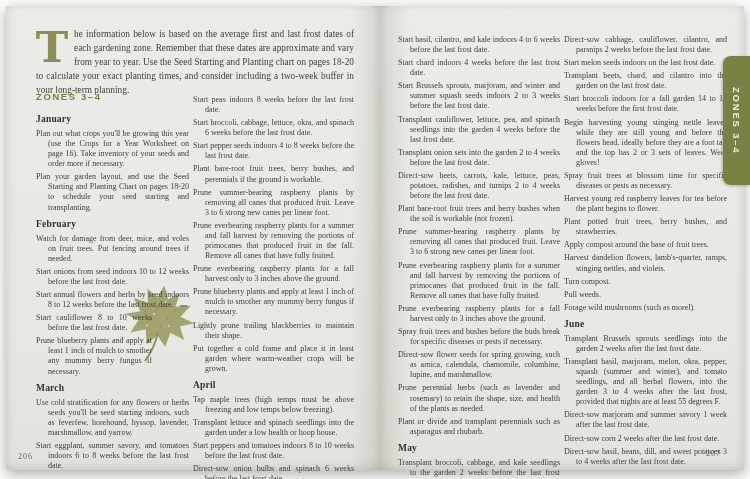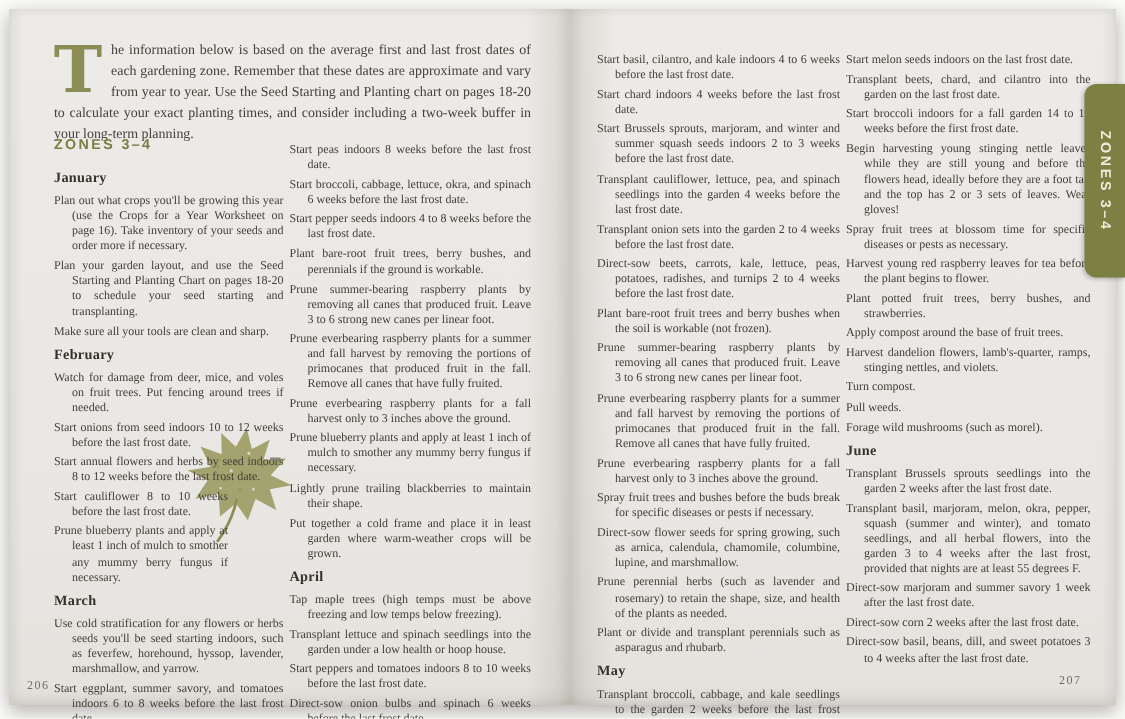--- a/index.html
+++ b/index.html
@@ -92,21 +92,20 @@
 
     <div class="intro">
       <span class="dropcap">T</span><span>he information below is based on the average first and last frost dates of each gardening zone. Remember that these dates are approximate and vary from year to year. Use the Seed Starting and Planting chart on pages 18-20 to calculate your exact planting times, and consider including a two-week buffer in your long-term planning.</span>
     </div>
     <div class="zones-heading">ZONES 3–4</div>
 
     <div class="col col1">
         <div class="month-heading">January</div>
         <div class="cal-item">Plan out what crops you'll be growing this year (use the Crops for a Year Worksheet on page 16). Take inventory of your seeds and order more if necessary.</div>
         <div class="cal-item">Plan your garden layout, and use the Seed Starting and Planting Chart on pages 18-20 to schedule your seed starting and transplanting.</div>
-        <div class="cal-item">Make sure all your tools are clean and sharp.</div>
         <div class="month-heading">February</div>
         <div class="cal-item">Watch for damage from deer, mice, and voles on fruit trees. Put fencing around trees if needed.</div>
         <div class="cal-item">Start onions from seed indoors 10 to 12 weeks before the last frost date.</div>
         <div class="cal-item">Start annual flowers and herbs by seed indoors 8 to 12 weeks before the last frost date.</div>
         <div class="cal-item narrow">Start cauliflower 8 to 10 weeks before the last frost date.</div>
         <div class="cal-item narrow">Prune blueberry plants and apply at least 1 inch of mulch to smother any mummy berry fungus if necessary.</div>
         <div class="month-heading">March</div>
         <div class="cal-item">Use cold stratification for any flowers or herbs seeds you'll be seed starting indoors, such as feverfew, horehound, hyssop, lavender, marshmallow, and yarrow.</div>
         <div class="cal-item">Start eggplant, summer savory, and tomatoes indoors 6 to 8 weeks before the last frost date.</div>
       </div>
@@ -159,20 +158,21 @@
         <div class="cal-item">Prune everbearing raspberry plants for a summer and fall harvest by removing the portions of primocanes that produced fruit in the fall. Remove all canes that have fully fruited.</div>
         <div class="cal-item">Prune everbearing raspberry plants for a fall harvest only to 3 inches above the ground.</div>
         <div class="cal-item">Spray fruit trees and bushes before the buds break for specific diseases or pests if necessary.</div>
         <div class="cal-item">Direct-sow flower seeds for spring growing, such as arnica, calendula, chamomile, columbine, lupine, and marshmallow.</div>
         <div class="cal-item">Prune perennial herbs (such as lavender and rosemary) to retain the shape, size, and health of the plants as needed.</div>
         <div class="cal-item">Plant or divide and transplant perennials such as asparagus and rhubarb.</div>
         <div class="month-heading">May</div>
         <div class="cal-item">Transplant broccoli, cabbage, and kale seedlings to the garden 2 weeks before the last frost date.</div>
       </div>
     <div class="col col4">
+        <div class="cal-item">Direct-sow cabbage, cauliflower, cilantro, and parsnips 2 weeks before the last frost date.</div>
         <div class="cal-item">Start melon seeds indoors on the last frost date.</div>
         <div class="cal-item">Transplant beets, chard, and cilantro into the garden on the last frost date.</div>
         <div class="cal-item">Start broccoli indoors for a fall garden 14 to 16 weeks before the first frost date.</div>
         <div class="cal-item">Begin harvesting young stinging nettle leaves while they are still young and before the flowers head, ideally before they are a foot tall and the top has 2 or 3 sets of leaves. Wear gloves!</div>
         <div class="cal-item">Spray fruit trees at blossom time for specific diseases or pests as necessary.</div>
         <div class="cal-item">Harvest young red raspberry leaves for tea before the plant begins to flower.</div>
         <div class="cal-item">Plant potted fruit trees, berry bushes, and strawberries.</div>
         <div class="cal-item">Apply compost around the base of fruit trees.</div>
         <div class="cal-item">Harvest dandelion flowers, lamb's-quarter, ramps, stinging nettles, and violets.</div>
         <div class="cal-item">Turn compost.</div>

